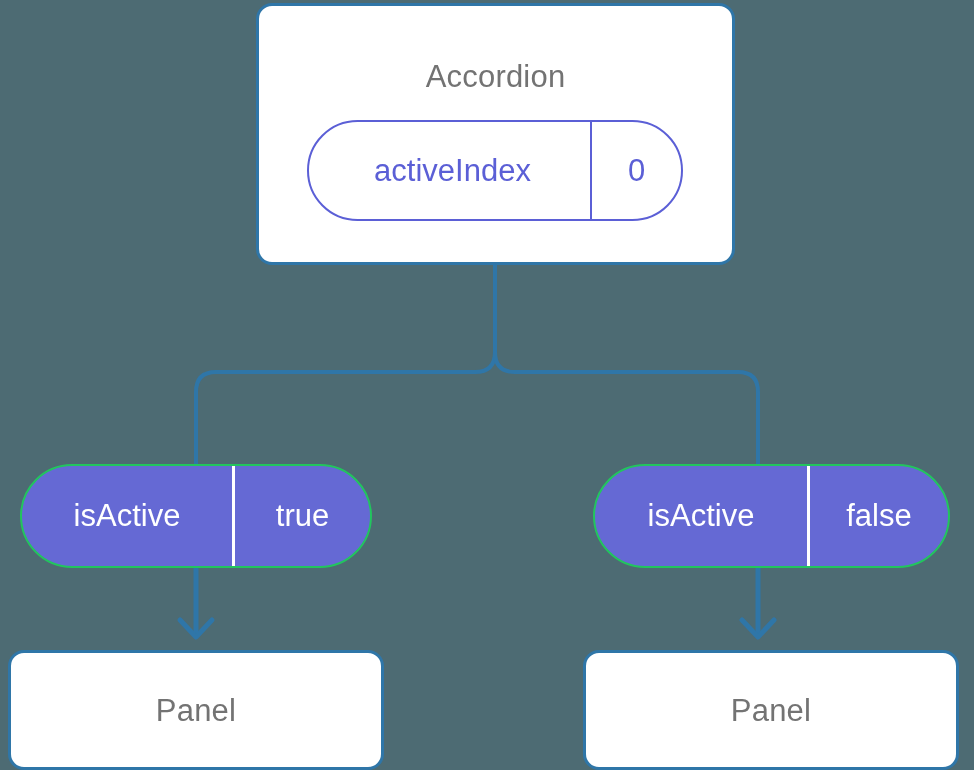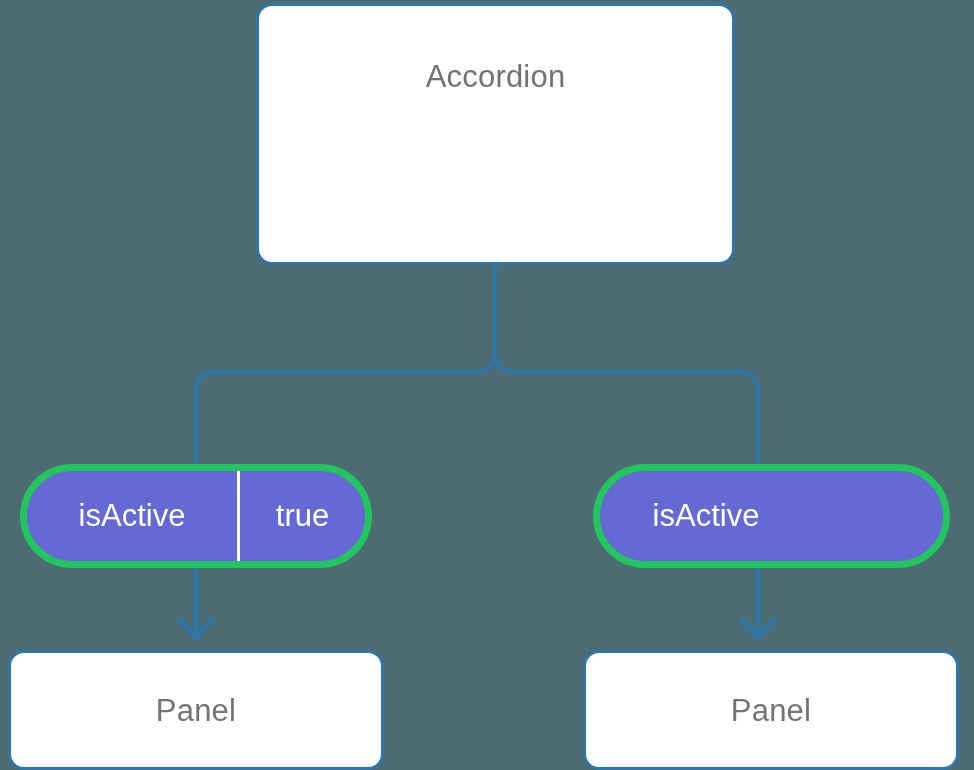--- a/index.html
+++ b/index.html
@@ -109,21 +109,21 @@
   .pill.outline .pill-val {
     color: #5b5fd6;
     font-size: 31px;
   }
   .pill.outline .pill-val {
     border-left: 2px solid #5b5fd6;
   }
 
   
   .pill.filled {
-    border: 7px solid #22c55e;
+    border: 2px solid #22c55e;
     background: #6569d4;
   }
   .pill.filled .pill-key,
   .pill.filled .pill-val {
     color: #ffffff;
     font-size: 31px;
   }
   .pill.filled .pill-val {
     border-left: 3px solid #ffffff;
   }
@@ -186,31 +186,36 @@
     <g>
       <line x1="758" y1="568" x2="758" y2="636" stroke="#2f76a8" stroke-width="5" stroke-linecap="round"></line>
       <polyline points="742,620 758,637 774,620" fill="none" stroke="#2f76a8" stroke-width="5" stroke-linecap="round" stroke-linejoin="round"></polyline>
     </g>
   </svg>
 
   <div id="root-card" class="card">
     <div class="card-title">Accordion</div>
   </div>
 
+  <div id="pill-root" class="pill outline">
+    <div class="pill-key">activeIndex</div>
+    <div class="pill-val">0</div>
+  </div>
 
   <div id="pill-left" class="pill filled">
     <div class="pill-key">isActive</div>
     <div class="pill-val">true</div>
   </div>
 
   <div id="panel-left-card" class="card">
     <div class="card-title">Panel</div>
   </div>
 
   <div id="pill-right" class="pill filled">
     <div class="pill-key">isActive</div>
+    <div class="pill-val">false</div>
   </div>
 
   <div id="panel-right-card" class="card">
     <div class="card-title">Panel</div>
   </div>
 
 </div>
 
 </body></html>

